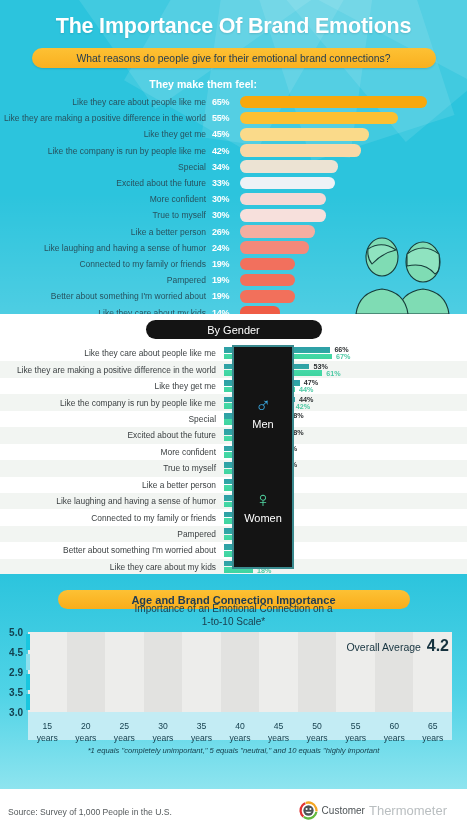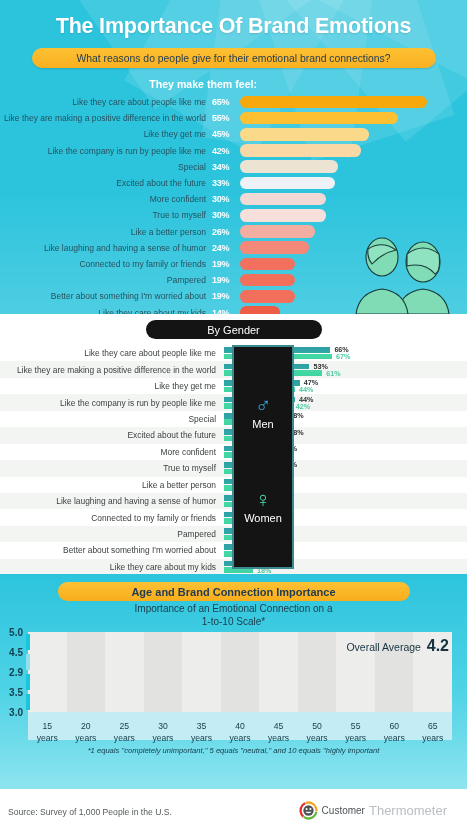--- a/index.html
+++ b/index.html
@@ -143,21 +143,21 @@
   .gender-panel .nm { color:#ffffff; }
 
   
   #sec-age {
     position: relative;
     height: 215px;
     background: linear-gradient(to bottom, #2cc4dd 0%, #4fd3e6 55%, #8ee4ef 100%);
     overflow: hidden;
   }
   .age-pill {
-    position:absolute; top:8px; left:50%; transform:translateX(-50%);
+    position:absolute; top:16px; left:50%; transform:translateX(-50%);
     width: 352px; height: 19px; border-radius: 10px;
     background: linear-gradient(to bottom,#fdc134,#f9ad1b);
     color:#1f3b52; font-size: 11px; font-weight:600;
     display:flex; align-items:center; justify-content:center;
   }
   .age-sub {
     position:absolute; top:29px; left:0; right:0;
     text-align:center; color:#1b4050; font-size:10px; line-height:12.5px;
   }
   .plot-outer { position:absolute; top:58px; left:28px; right:15px; height: 80px; }

